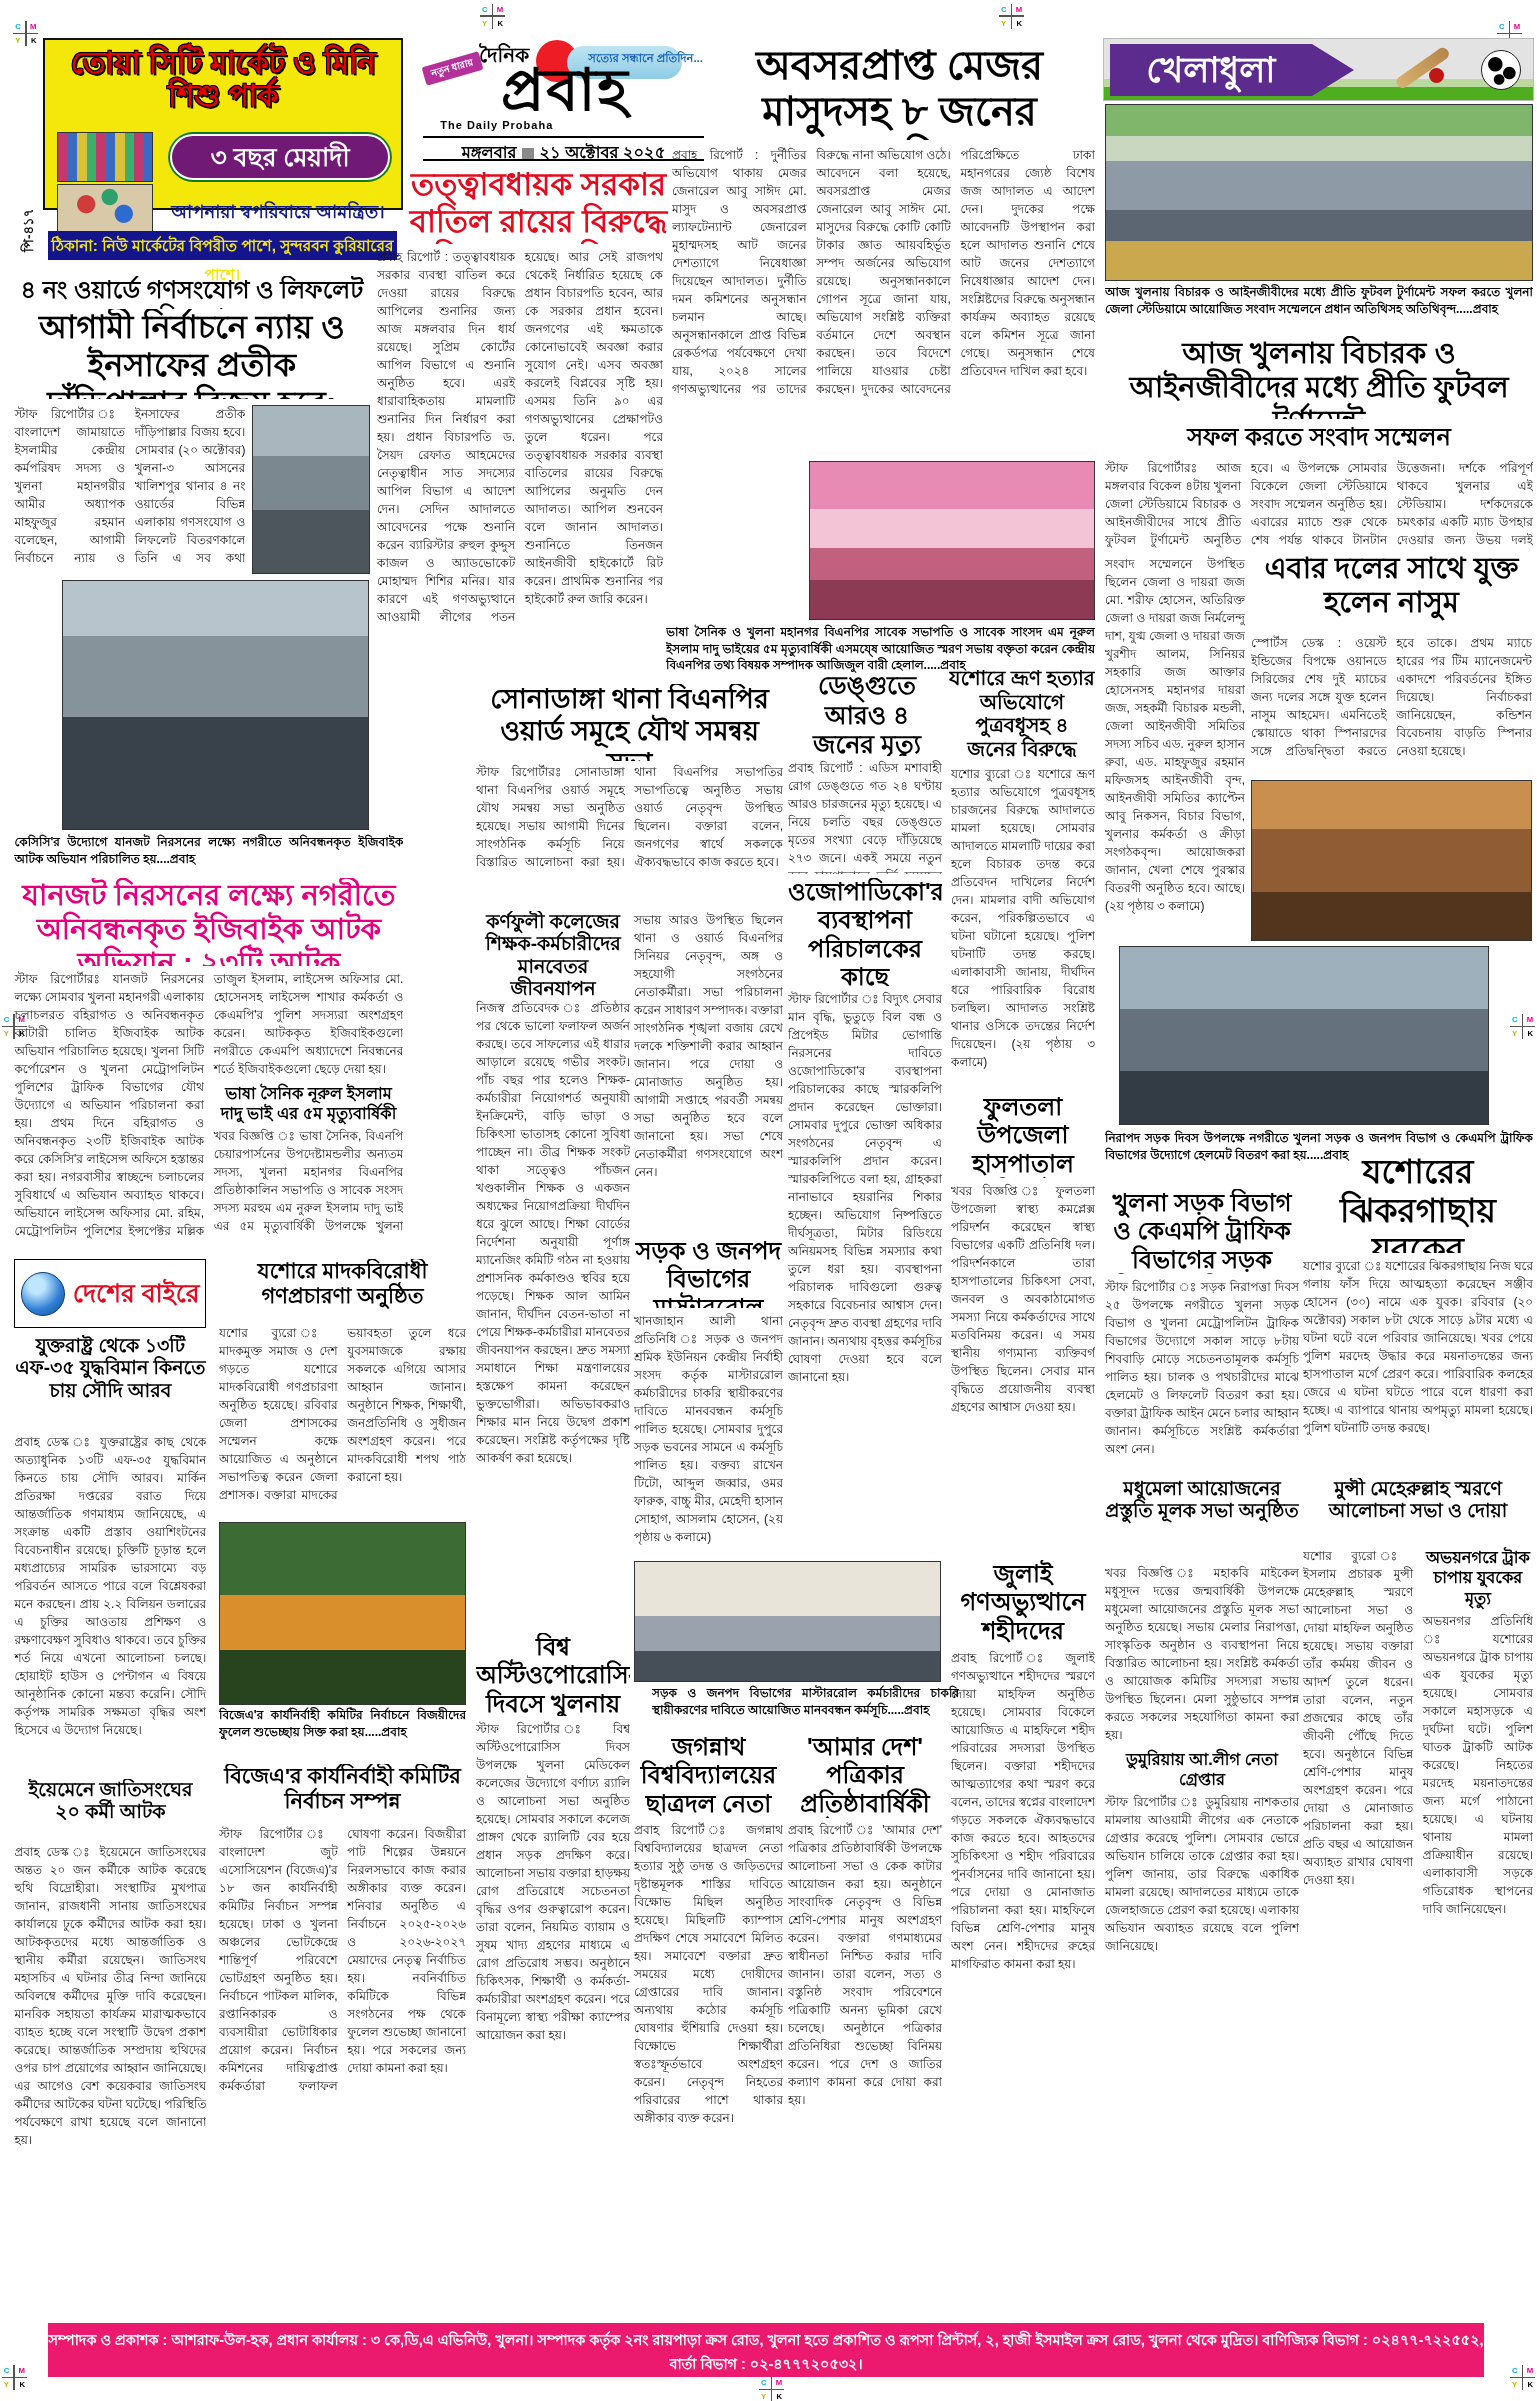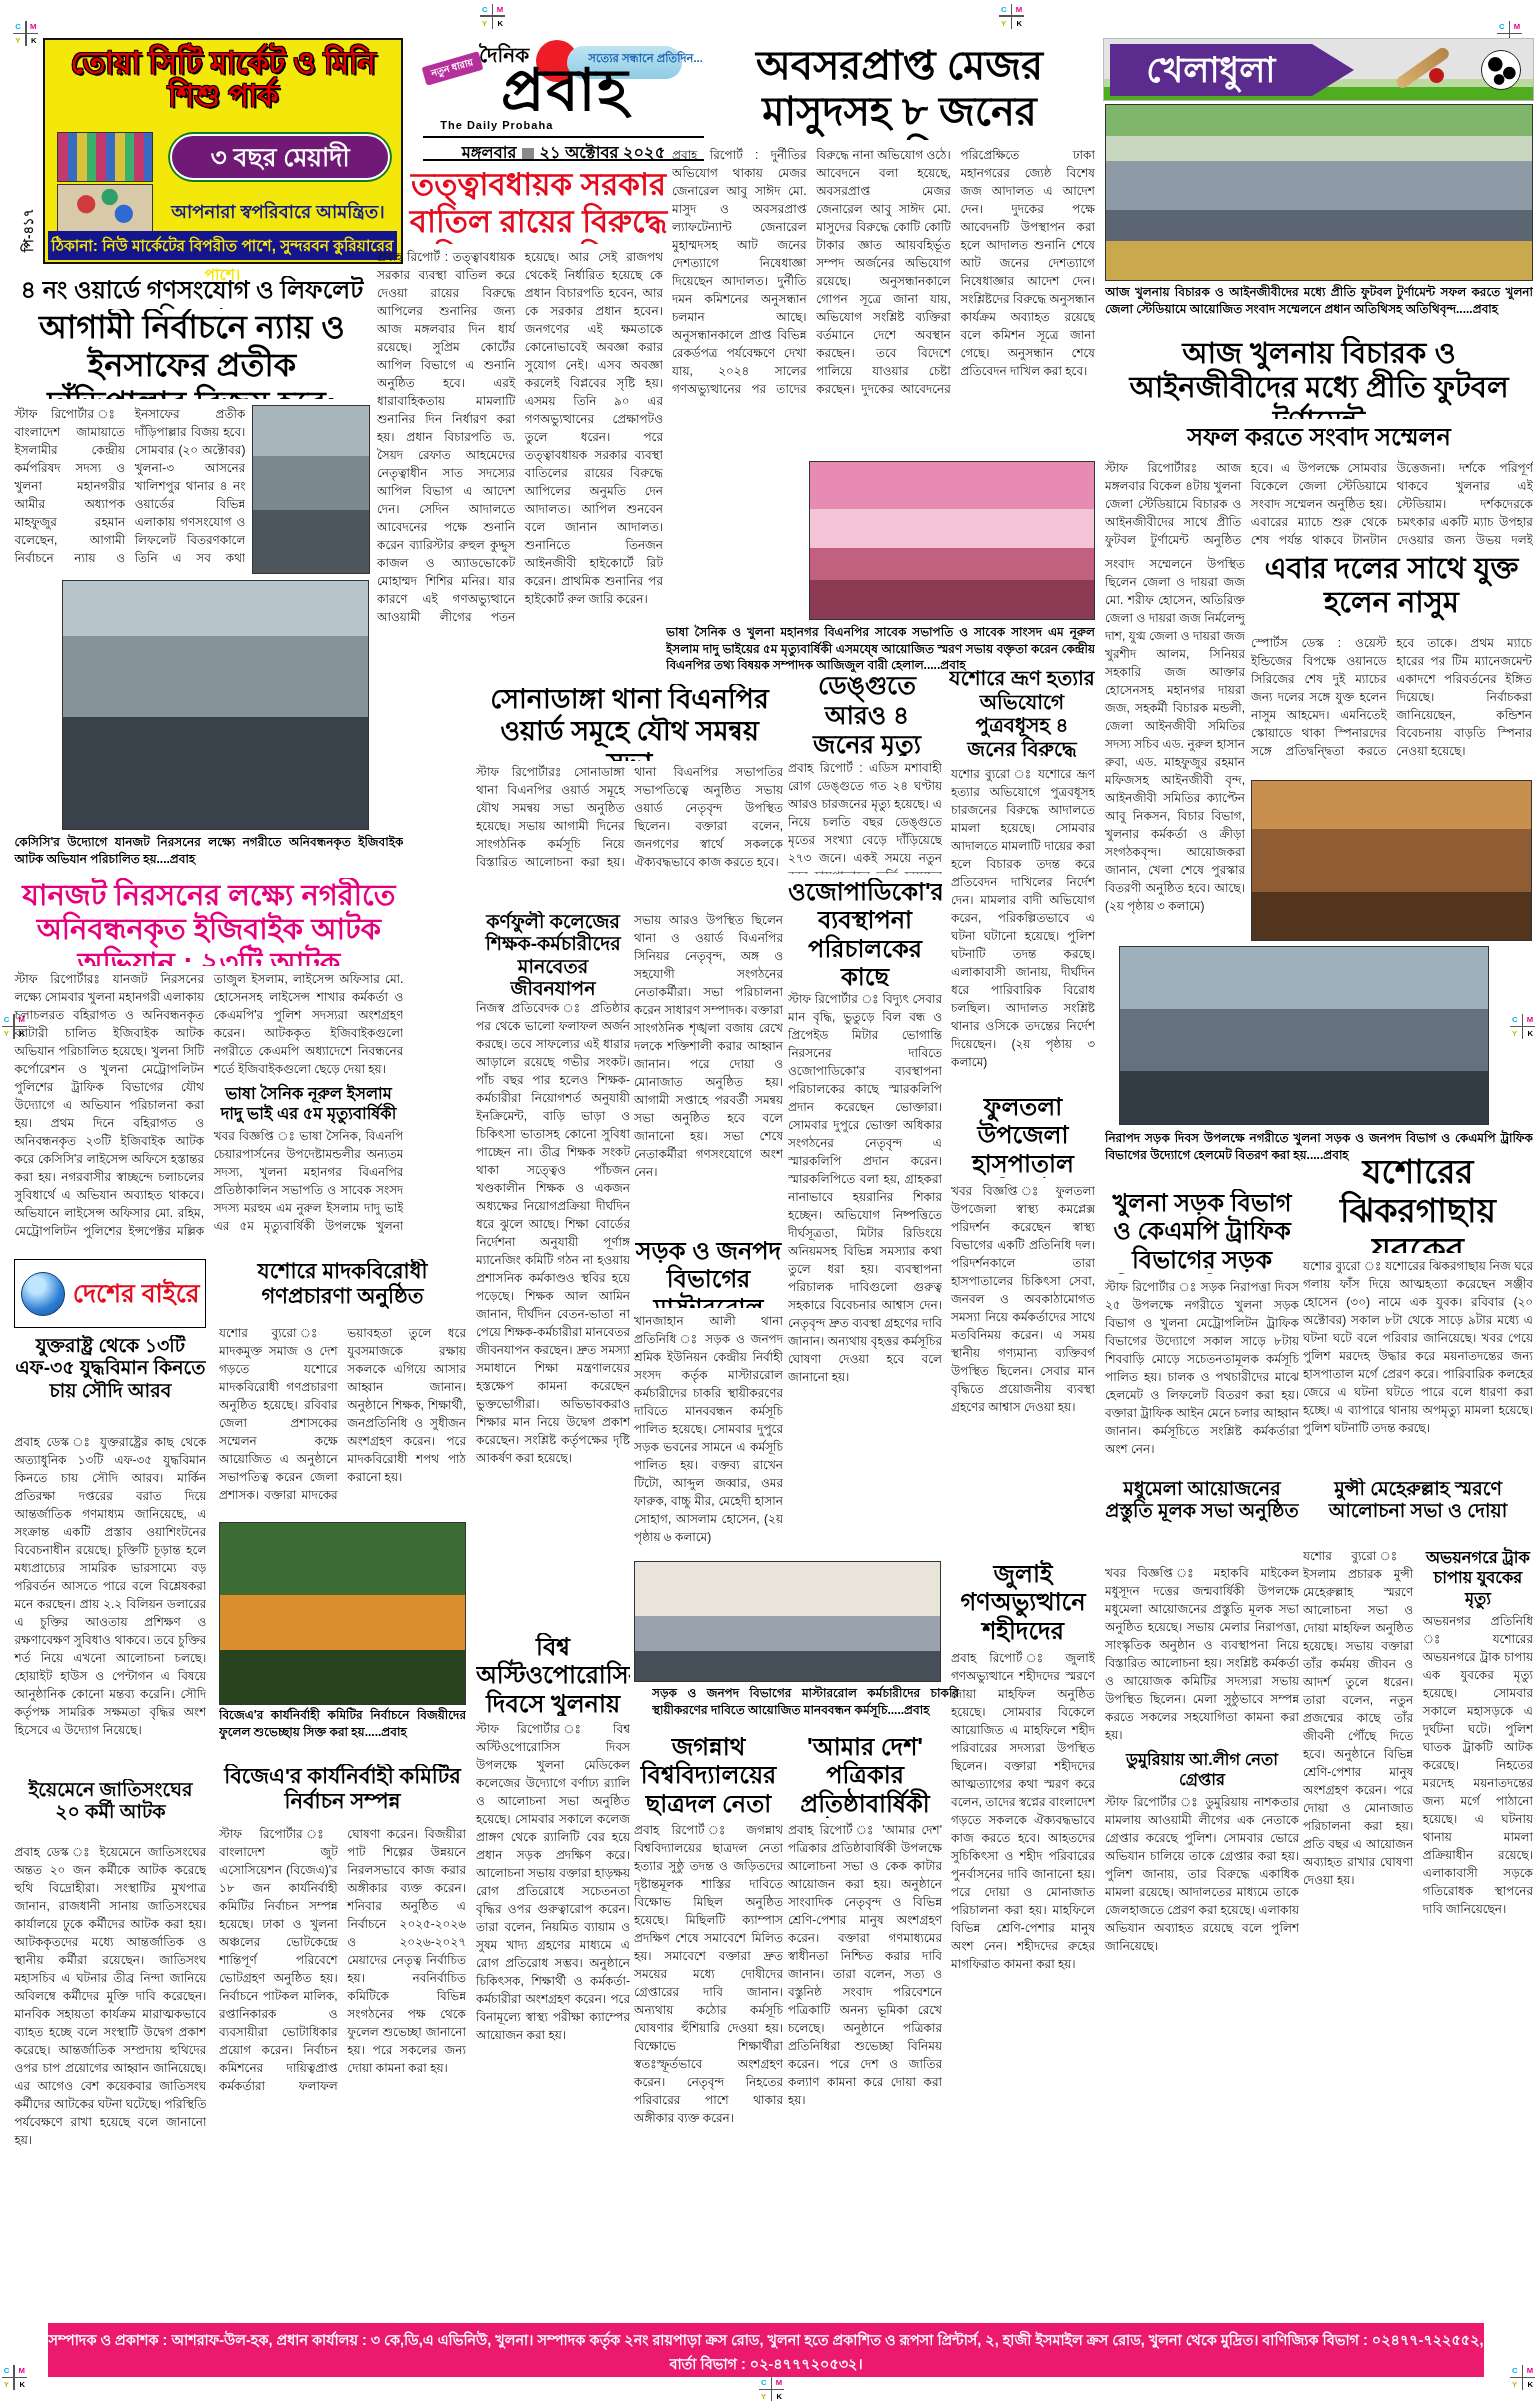--- a/index.html
+++ b/index.html
@@ -140,21 +140,21 @@
     </div>
   <div class="reg" style="left:1510px;top:2365px;">
       <span class="rc">C</span>
       <span class="rm">M</span>
       <span class="ry">Y</span>
       <span class="rk">K</span>
     </div>
 
   <div class="abs vert" style="left:19px;top:252px;">পি-৪১৭</div>
 
-  <div class="abs ad-box" style="left:43px;top:38px;width:360px;height:226px;">
+  <div class="abs ad-box" style="left:43px;top:38px;width:360px;height:172px;">
     <div class="abs ad-title" style="left:7.7px;top:5.8px;width:341px;height:83px;">তোয়া সিটি মার্কেট ও মিনি শিশু পার্ক</div>
     <div class="abs photo ph-ad1" style="left:11.5px;top:92px;width:96px;height:50px;"></div>
     <div class="abs photo ph-ad2" style="left:11.5px;top:144px;width:96px;height:50px;"></div>
     <div class="abs ad-pill" style="left:125px;top:94px;width:216px;height:42px;">৩ বছর মেয়াদী</div>
     <div class="abs ad-invite" style="left:117px;top:158px;width:232px;">আপনারা স্বপরিবারে আমন্ত্রিত।</div>
     <div class="abs ad-addr" style="left:2.9px;top:191px;width:349px;height:29px;">ঠিকানা: নিউ মার্কেটের বিপরীত পাশে, সুন্দরবন কুরিয়ারের পাশে।</div>
   </div>
 
   <div class="abs" style="left:423px;top:38px;width:281px;height:123px;">
     <div class="abs mast-ribbon" style="left:0px;top:21px;">নতুন ধারায়</div>

